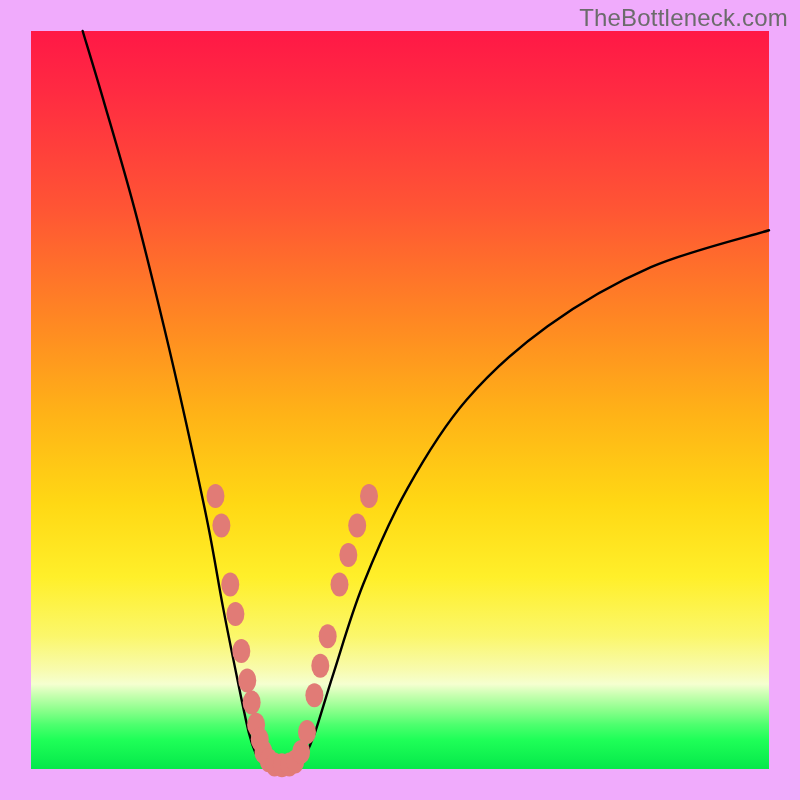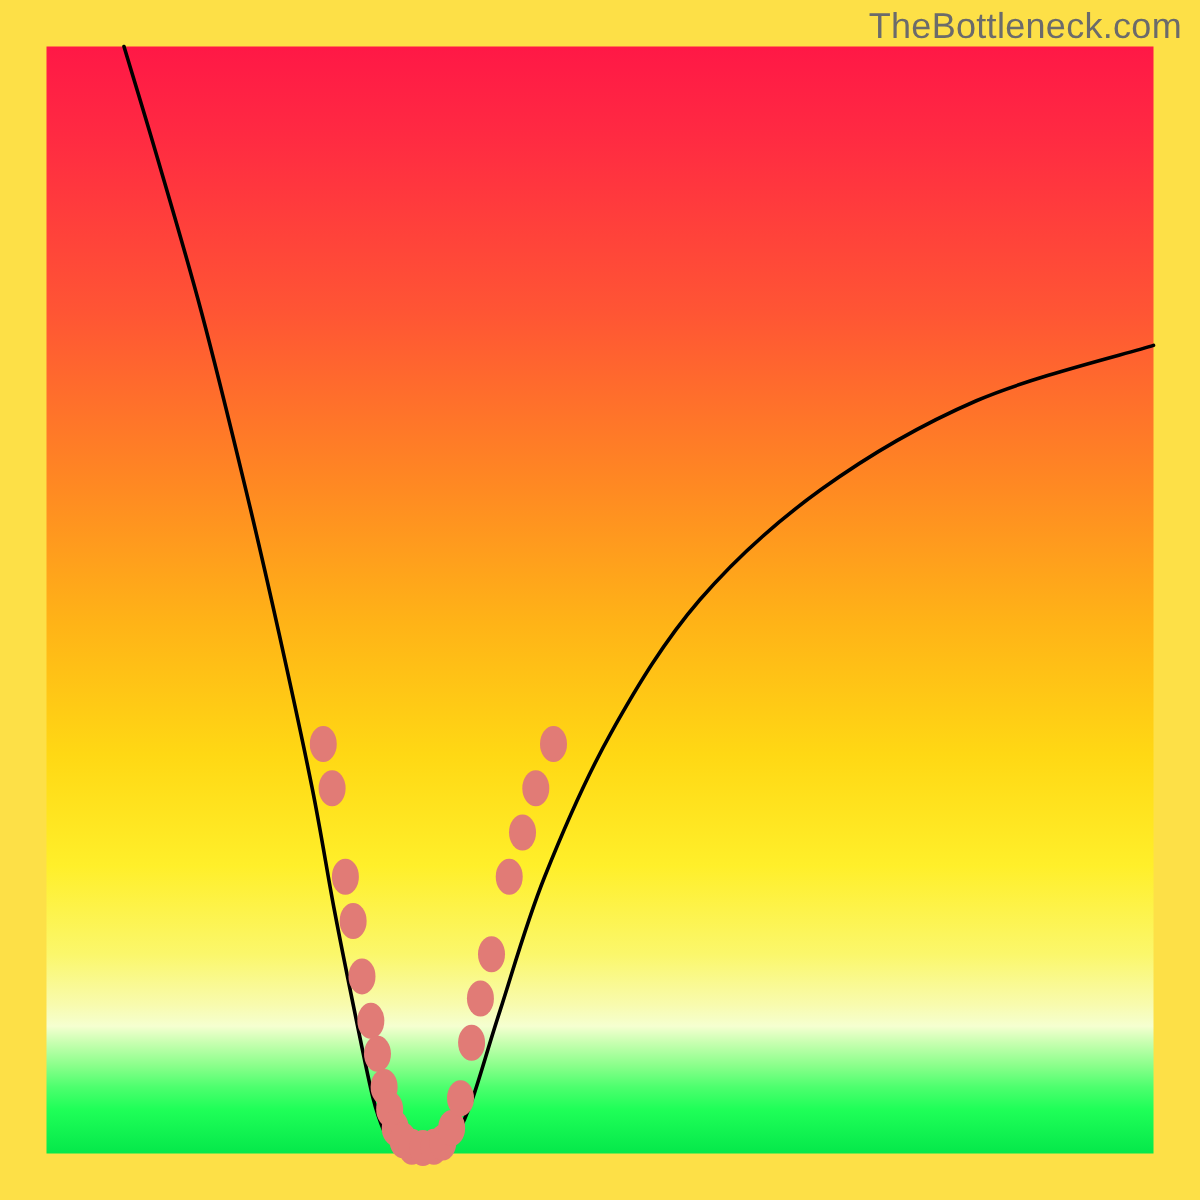--- a/index.html
+++ b/index.html
@@ -10,21 +10,21 @@
     overflow: hidden;
     background: #000;
     font-family: Arial, Helvetica, sans-serif;
   }
   .frame {
     position: absolute;
     top: 0;
     left: 0;
     width: 800px;
     height: 800px;
-    background: #fde047;
+    background: #f0abfc;
   }
   .plot-area {
     position: absolute;
     top: 31px;
     left: 31px;
     width: 738px;
     height: 738px;
     
     background: linear-gradient(
       to bottom,

